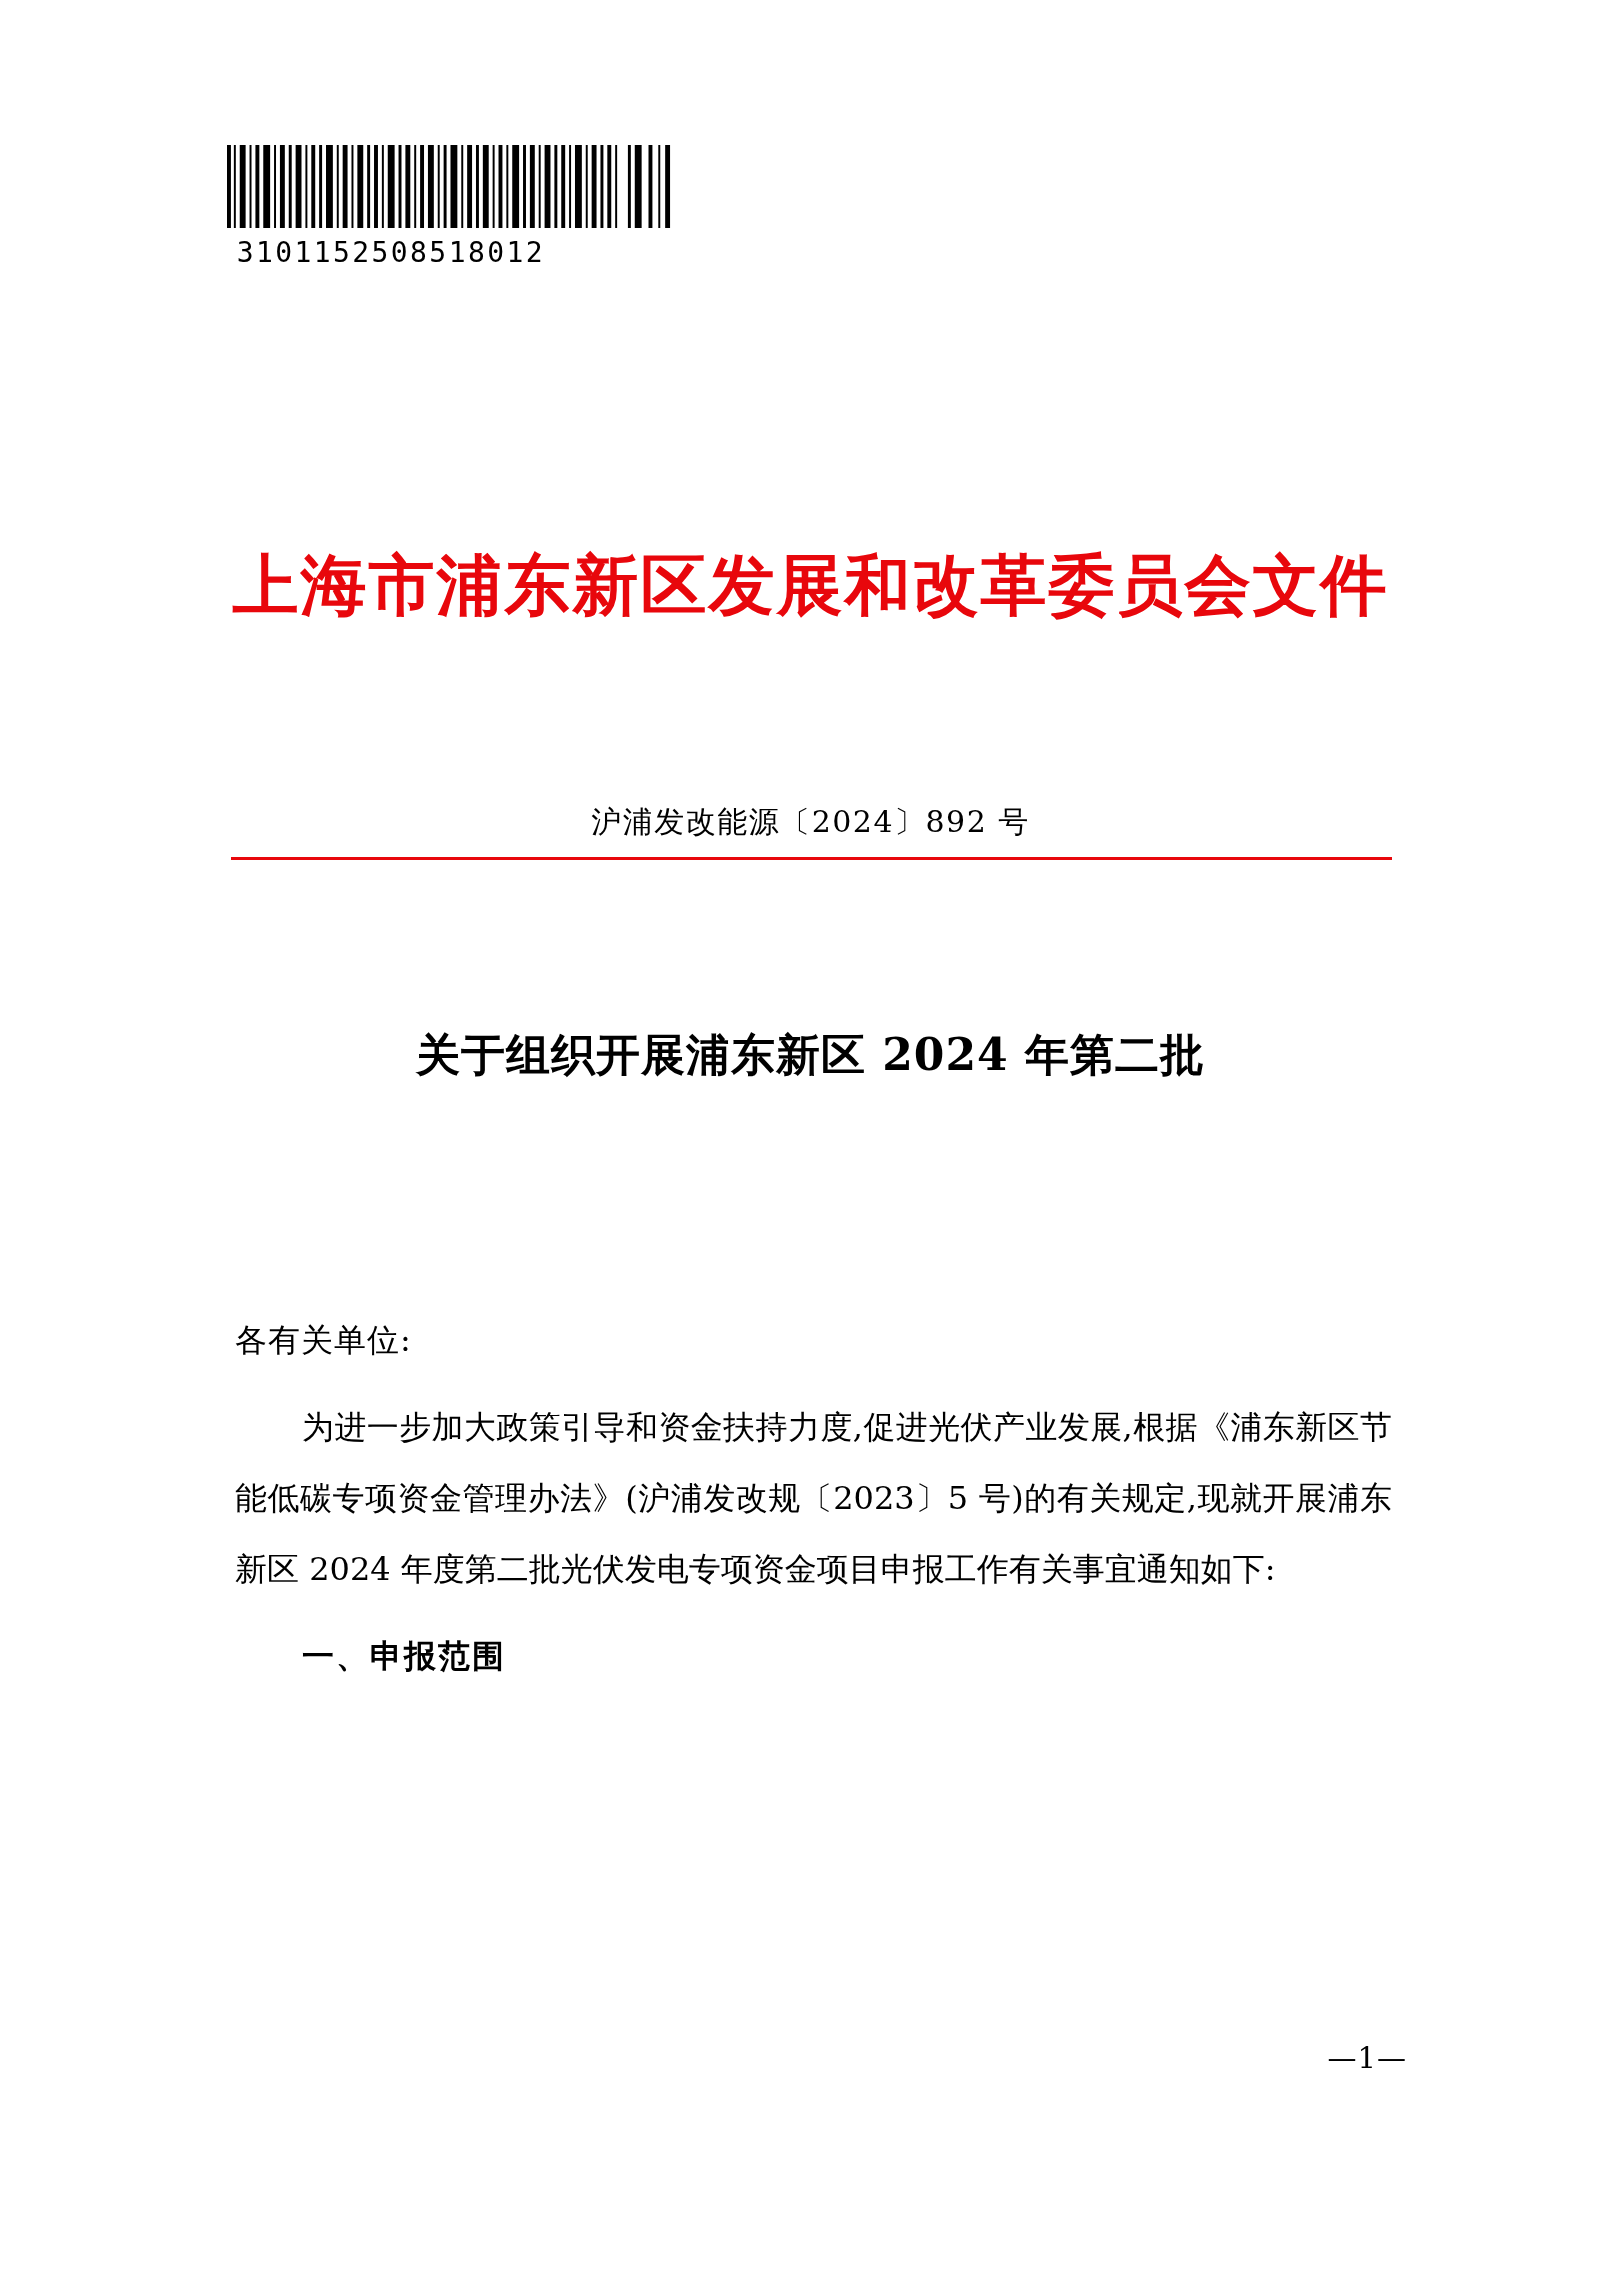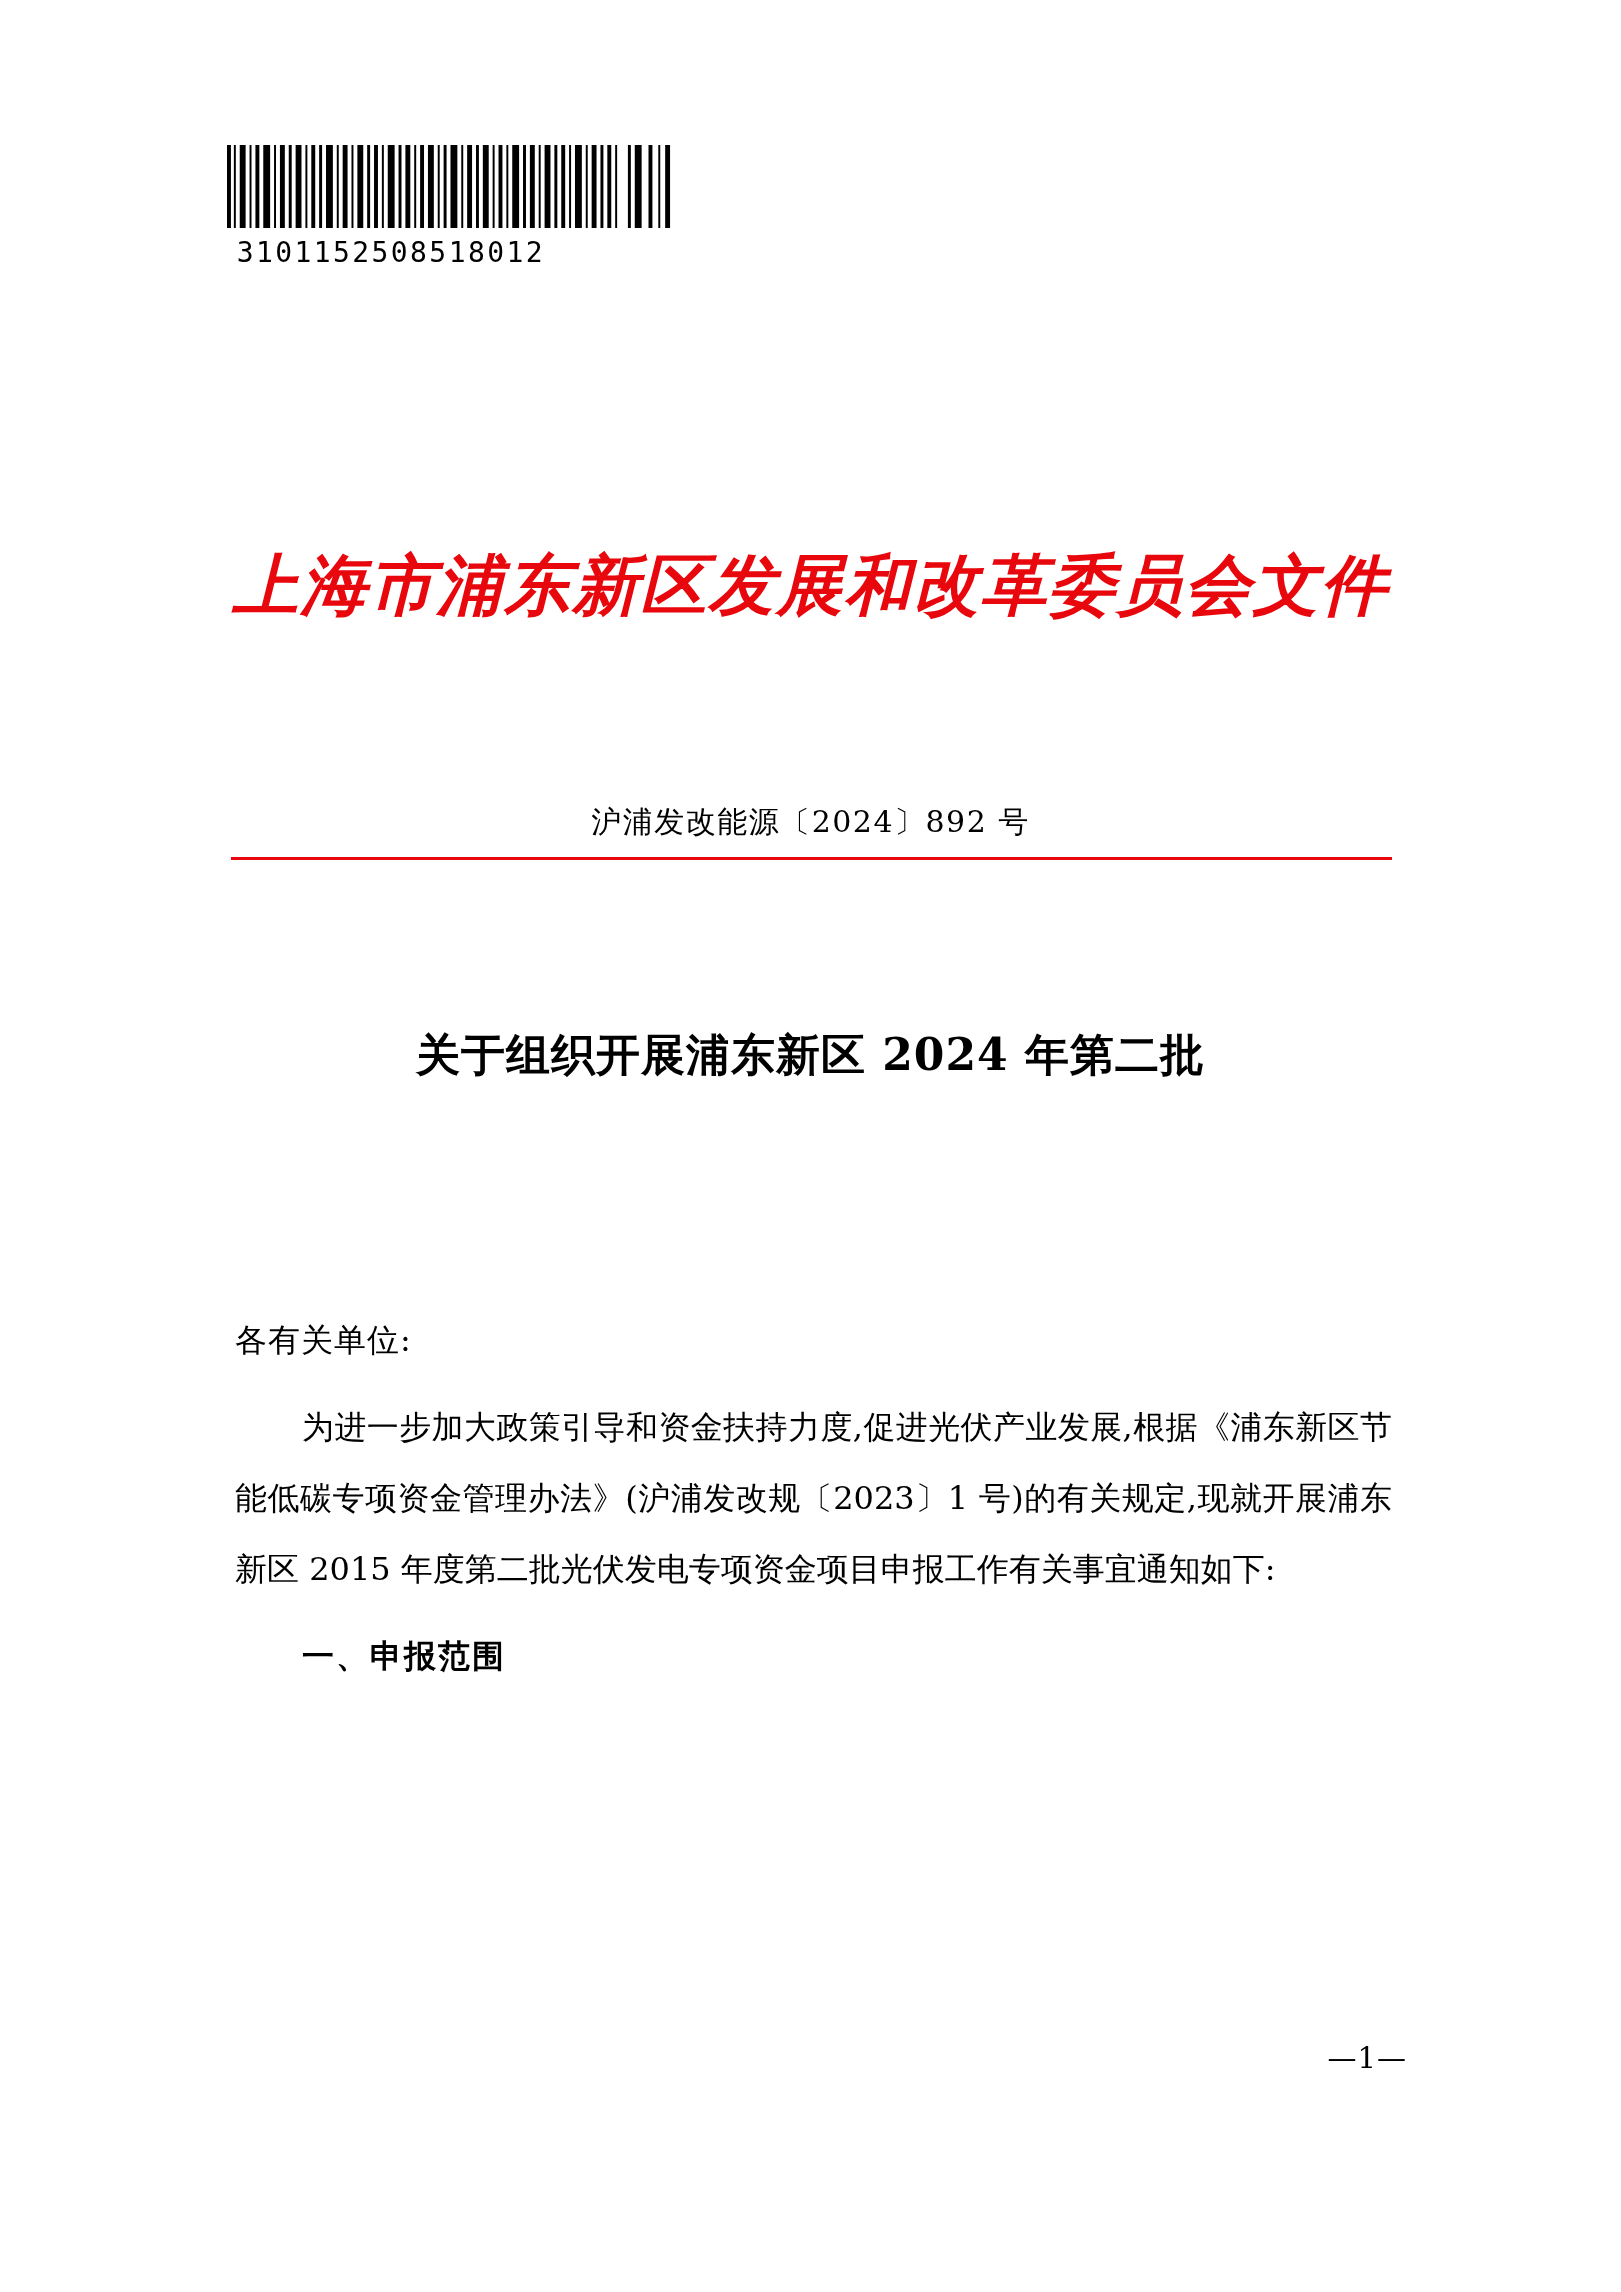--- a/index.html
+++ b/index.html
@@ -53,21 +53,20 @@
     left: 0;
     top: 541px;
     width: 1621px;
     text-align: center;
     color: #e8070c;
     font-family: "DejaVu Serif", "Liberation Serif", serif;
     font-weight: bold;
     font-size: 66px;
     letter-spacing: 2px;
     white-space: nowrap;
-    font-style: italic;
   }
 
   
   .doc-number {
     position: absolute;
     left: 0;
     top: 802px;
     width: 1621px;
     text-align: center;
     font-size: 30px;
@@ -214,20 +213,20 @@
 
   <div class="doc-number">沪浦发改能源〔2024〕892 号</div>
   <div class="red-rule"></div>
 
   <div class="title">
     <span class="line">关于组织开展浦东新区 2024 年第二批</span>
   </div>
 
   <div class="body">
     <p class="salutation">各有关单位:</p>
-    <p class="indent just">为进一步加大政策引导和资金扶持力度,促进光伏产业发展,根据《浦东新区节能低碳专项资金管理办法》(沪浦发改规〔2023〕1 号)的有关规定,现就开展浦东新区 2015 年度第二批光伏发电专项资金项目申报工作有关事宜通知如下:</p>
+    <p class="indent just">为进一步加大政策引导和资金扶持力度,促进光伏产业发展,根据《浦东新区节能低碳专项资金管理办法》(沪浦发改规〔2023〕5 号)的有关规定,现就开展浦东新区 2024 年度第二批光伏发电专项资金项目申报工作有关事宜通知如下:</p>
     <p class="section-head">一、申报范围</p>
   </div>
 
   <div class="page-number">—1—</div>
 
 </div>
 
 
 </body></html>

